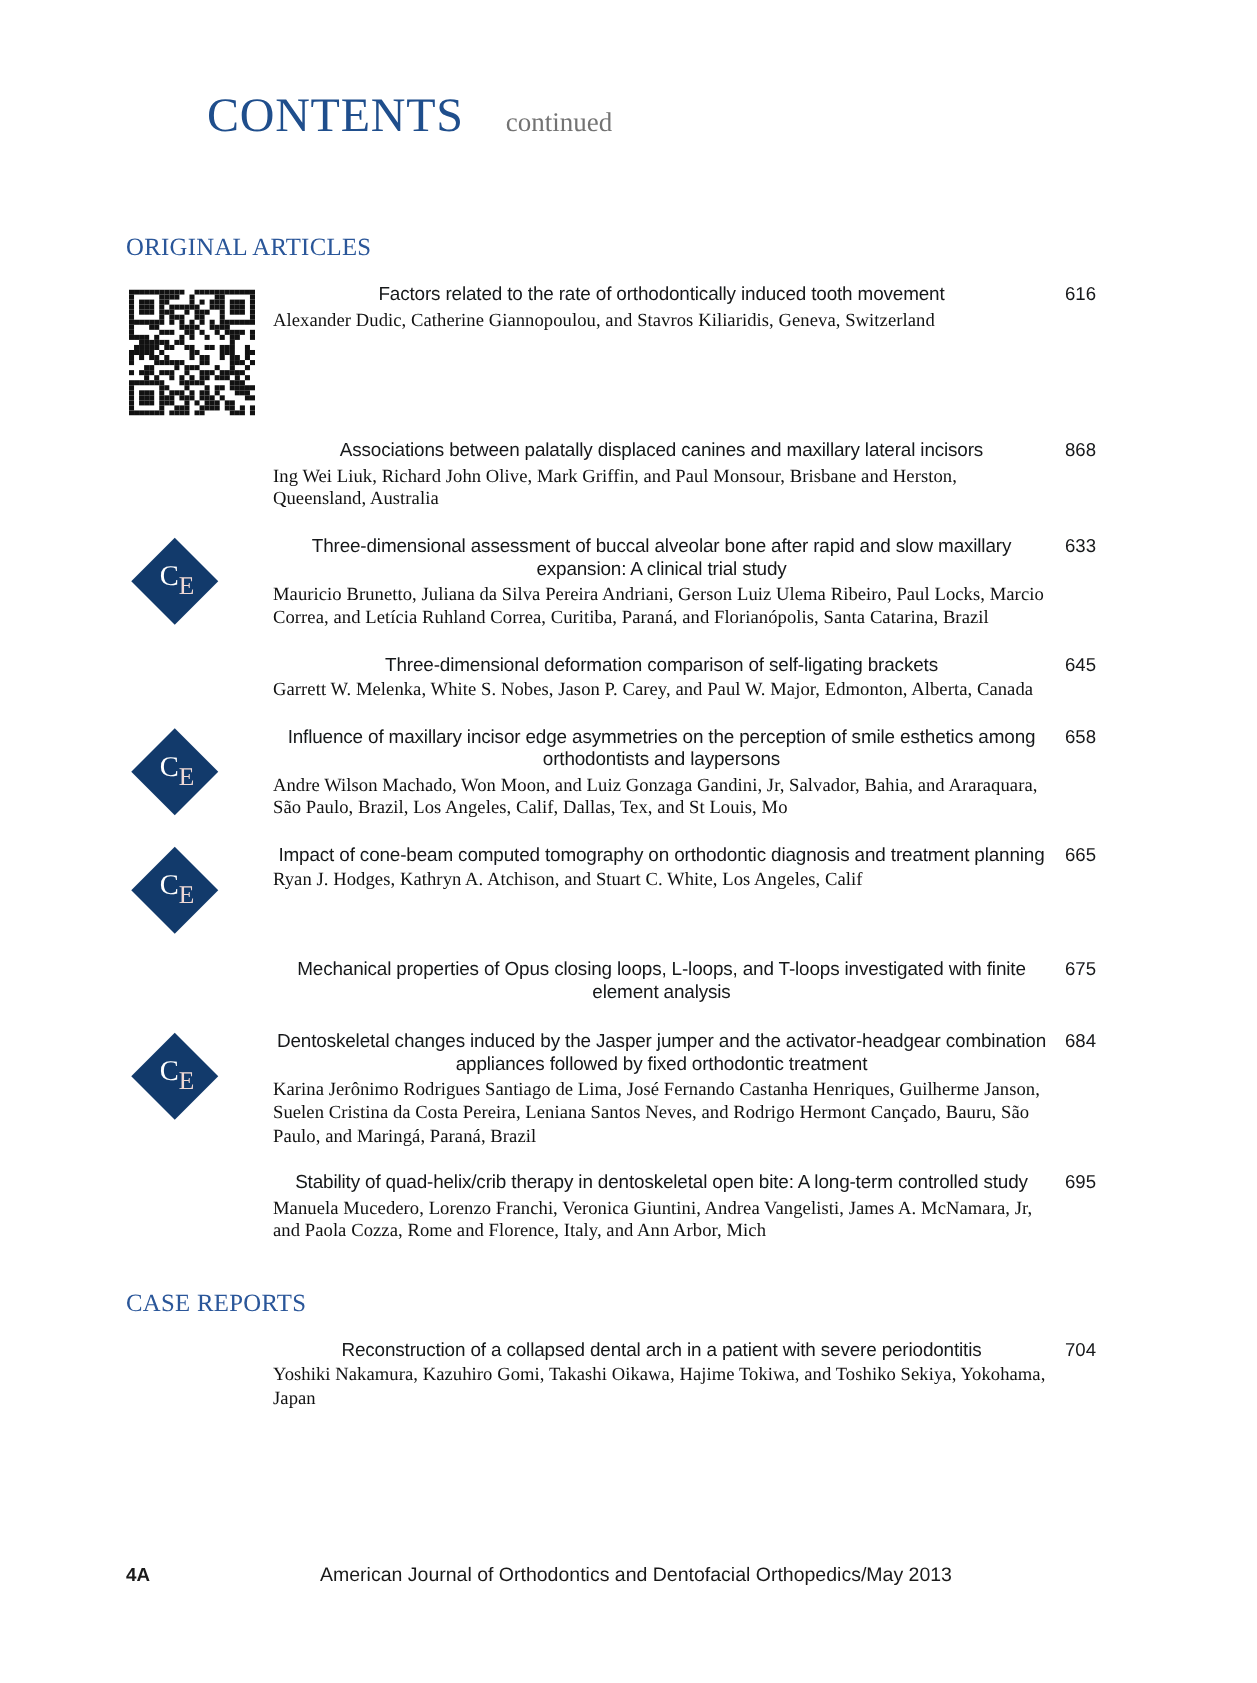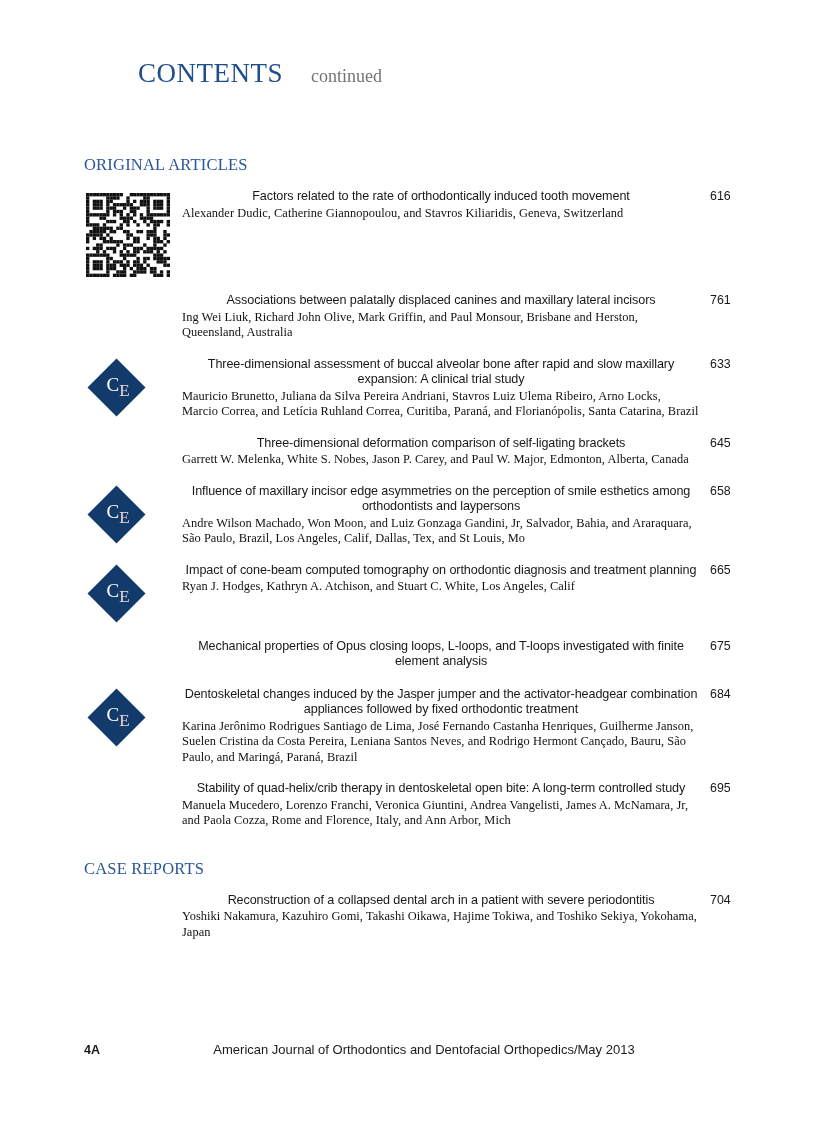--- a/index.html
+++ b/index.html
@@ -26,21 +26,21 @@
   
   .masthead {
     position: absolute;
     left: 138px;
     top: 58px;
     display: flex;
     align-items: baseline;
   }
   .masthead-title {
     font-family: "Liberation Serif", serif;
-    font-size: 27px;
+    font-size: 32px;
     letter-spacing: 0.5px;
     color: #1f4e8c;
     font-weight: normal;
   }
   .masthead-continued {
     font-family: "Liberation Serif", serif;
     font-size: 18px;
     color: #737373;
     margin-left: 28px;
   }
@@ -561,35 +561,35 @@
           <div class="entry-authors">Alexander Dudic, Catherine Giannopoulou, and Stavros Kiliaridis, Geneva, Switzerland</div>
         </div>
         <div class="entry-page">616</div>
       </div>
       <div class="entry">
         <div class="entry-marker"></div>
         <div class="entry-body">
           <div class="entry-title">Associations between palatally displaced canines and maxillary lateral incisors</div>
           <div class="entry-authors">Ing Wei Liuk, Richard John Olive, Mark Griffin, and Paul Monsour, Brisbane and Herston, Queensland, Australia</div>
         </div>
-        <div class="entry-page">761</div>
+        <div class="entry-page">868</div>
       </div>
       <div class="entry">
         <div class="entry-marker">
           <div class="ce-badge">
             <div class="ce-diamond"></div>
             <div class="ce-letters">
               <span class="c">C</span>
               <span class="e">E</span>
             </div>
           </div>
         </div>
         <div class="entry-body">
           <div class="entry-title">Three-dimensional assessment of buccal alveolar bone after rapid and slow maxillary expansion: A clinical trial study</div>
-          <div class="entry-authors">Mauricio Brunetto, Juliana da Silva Pereira Andriani, Stavros Luiz Ulema Ribeiro, Arno Locks, Marcio Correa, and Letícia Ruhland Correa, Curitiba, Paraná, and Florianópolis, Santa Catarina, Brazil</div>
+          <div class="entry-authors">Mauricio Brunetto, Juliana da Silva Pereira Andriani, Gerson Luiz Ulema Ribeiro, Paul Locks, Marcio Correa, and Letícia Ruhland Correa, Curitiba, Paraná, and Florianópolis, Santa Catarina, Brazil</div>
         </div>
         <div class="entry-page">633</div>
       </div>
       <div class="entry">
         <div class="entry-marker"></div>
         <div class="entry-body">
           <div class="entry-title">Three-dimensional deformation comparison of self-ligating brackets</div>
           <div class="entry-authors">Garrett W. Melenka, White S. Nobes, Jason P. Carey, and Paul W. Major, Edmonton, Alberta, Canada</div>
         </div>
         <div class="entry-page">645</div>

